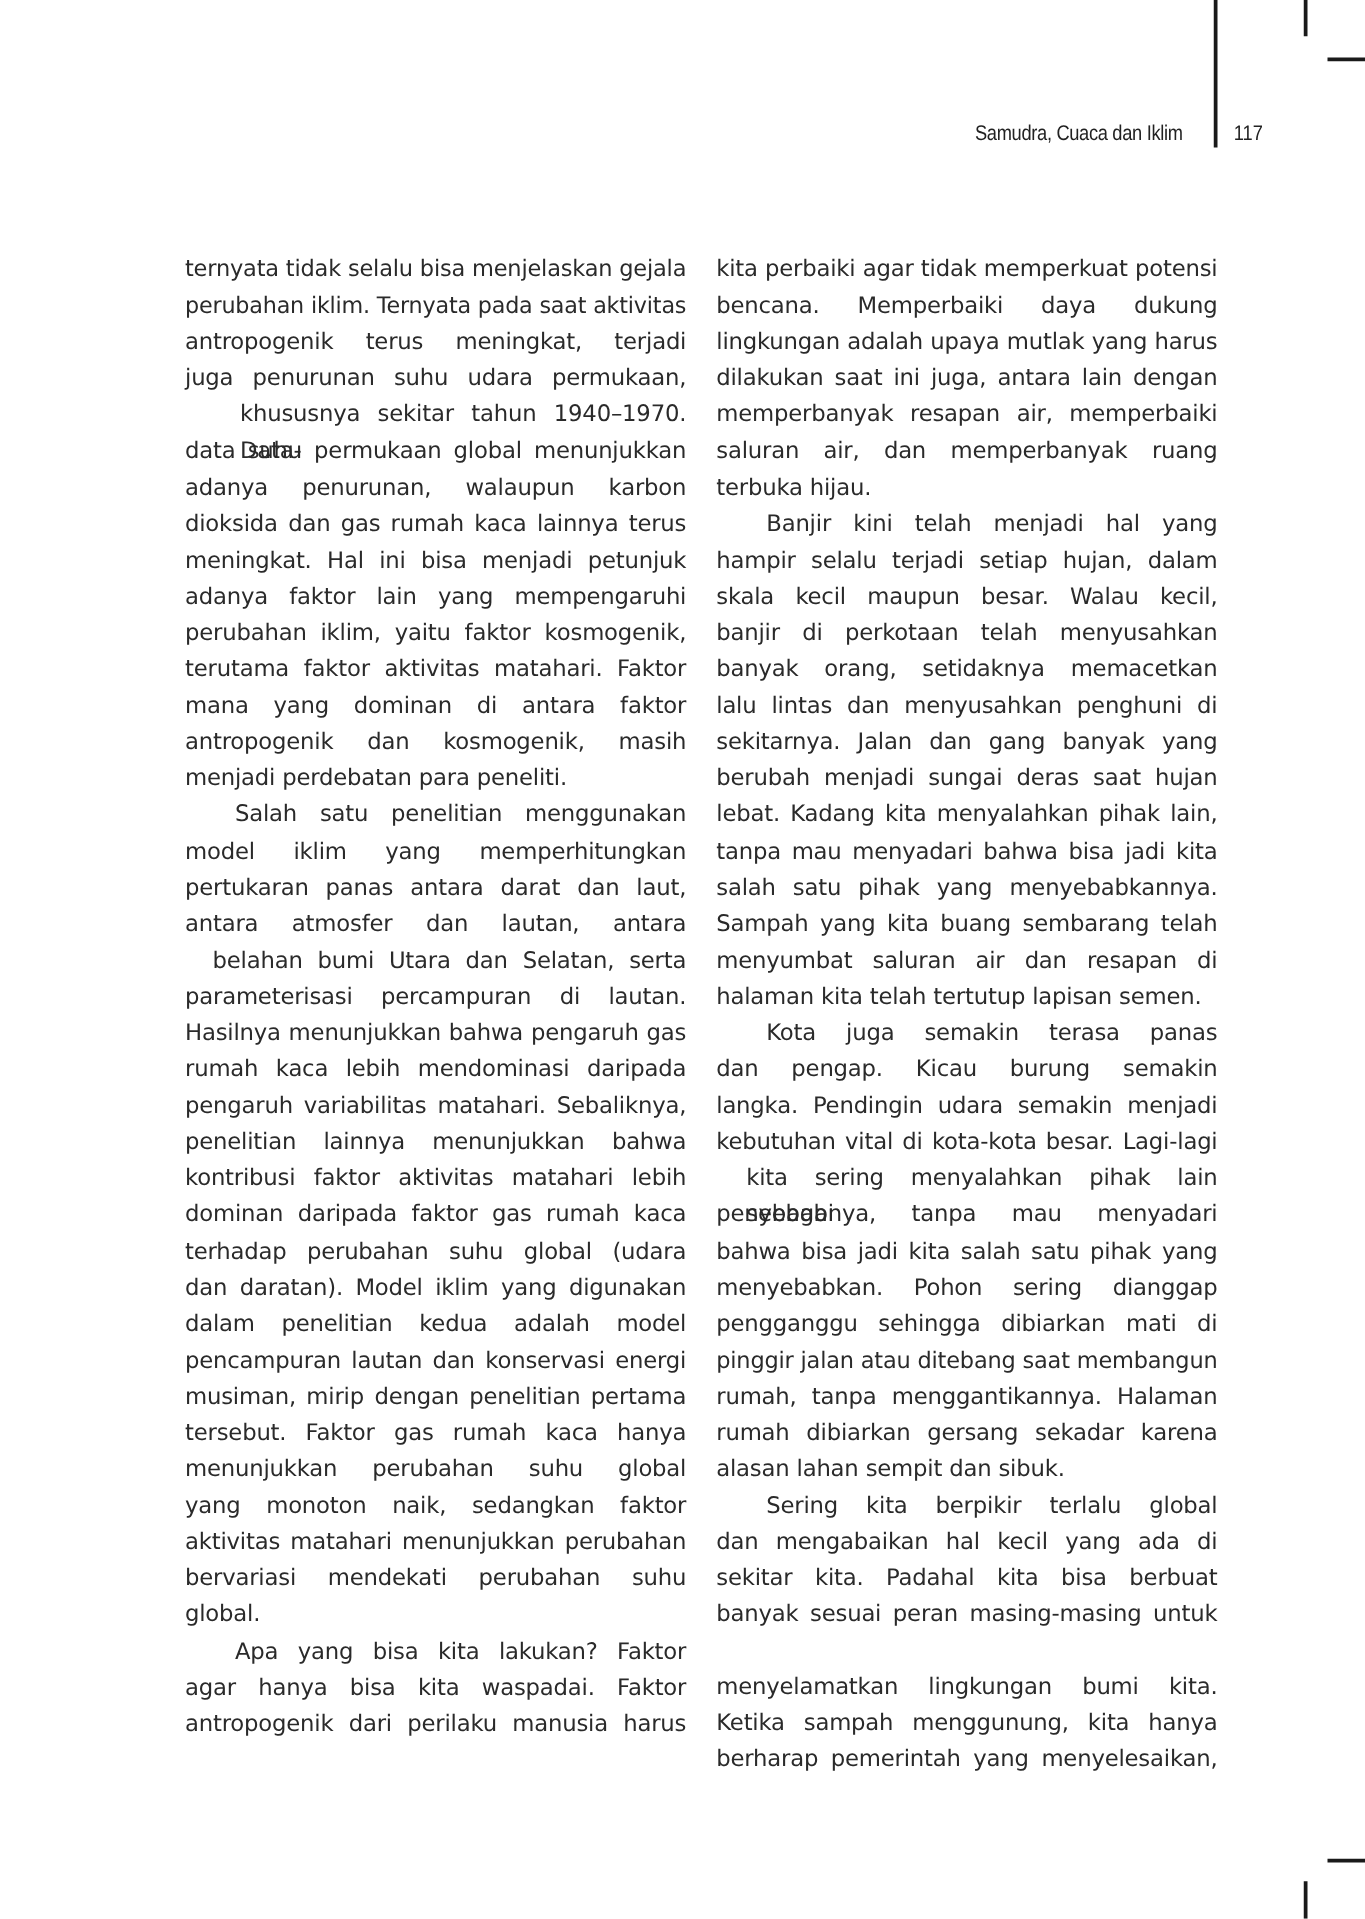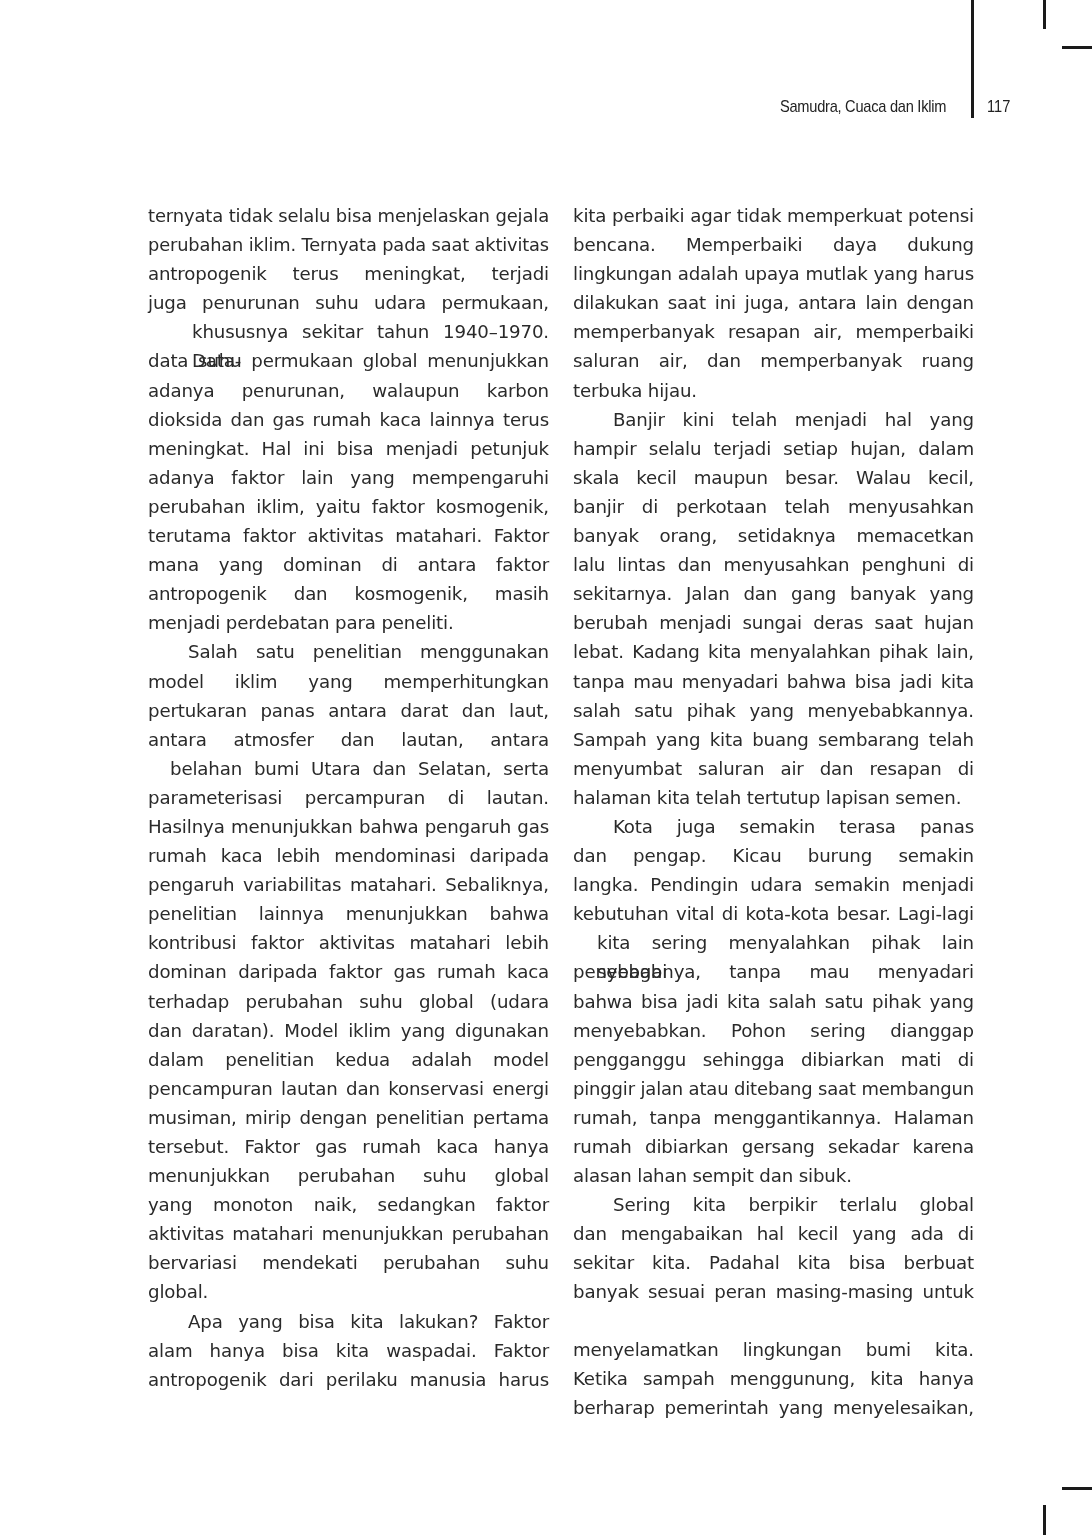--- a/index.html
+++ b/index.html
@@ -78,21 +78,21 @@
     <span class="line" style="white-space: normal;">dalam penelitian kedua adalah model</span>
     <span class="line" style="white-space: normal;">pencampuran lautan dan konservasi energi</span>
     <span class="line" style="white-space: normal;">musiman, mirip dengan penelitian pertama</span>
     <span class="line" style="white-space: normal;">tersebut. Faktor gas rumah kaca hanya</span>
     <span class="line" style="white-space: normal;">menunjukkan perubahan suhu global</span>
     <span class="line" style="white-space: normal;">yang monoton naik, sedangkan faktor</span>
     <span class="line" style="white-space: normal;">aktivitas matahari menunjukkan perubahan</span>
     <span class="line" style="white-space: normal;">bervariasi mendekati perubahan suhu</span>
     <span class="line last" style="white-space: normal;">global.</span>
     <span class="line indent" style="white-space: normal;">Apa yang bisa kita lakukan? Faktor</span>
-    <span class="line" style="white-space: normal;">alam hanya bisa kita waspadai. Faktor</span>
+    <span class="line" style="white-space: normal;">agar hanya bisa kita waspadai. Faktor</span>
     <span class="line" style="white-space: normal;">antropogenik dari perilaku manusia harus</span>
   </div>
 <div class="col col-right" id="col-right">
     <span class="line" style="white-space: normal;">kita perbaiki agar tidak memperkuat potensi</span>
     <span class="line" style="white-space: normal;">bencana. Memperbaiki daya dukung</span>
     <span class="line" style="white-space: normal;">lingkungan adalah upaya mutlak yang harus</span>
     <span class="line" style="white-space: normal;">dilakukan saat ini juga, antara lain dengan</span>
     <span class="line" style="white-space: normal;">memperbanyak resapan air, memperbaiki</span>
     <span class="line" style="white-space: normal;">saluran air, dan memperbanyak ruang</span>
     <span class="line last" style="white-space: normal;">terbuka hijau.</span>

